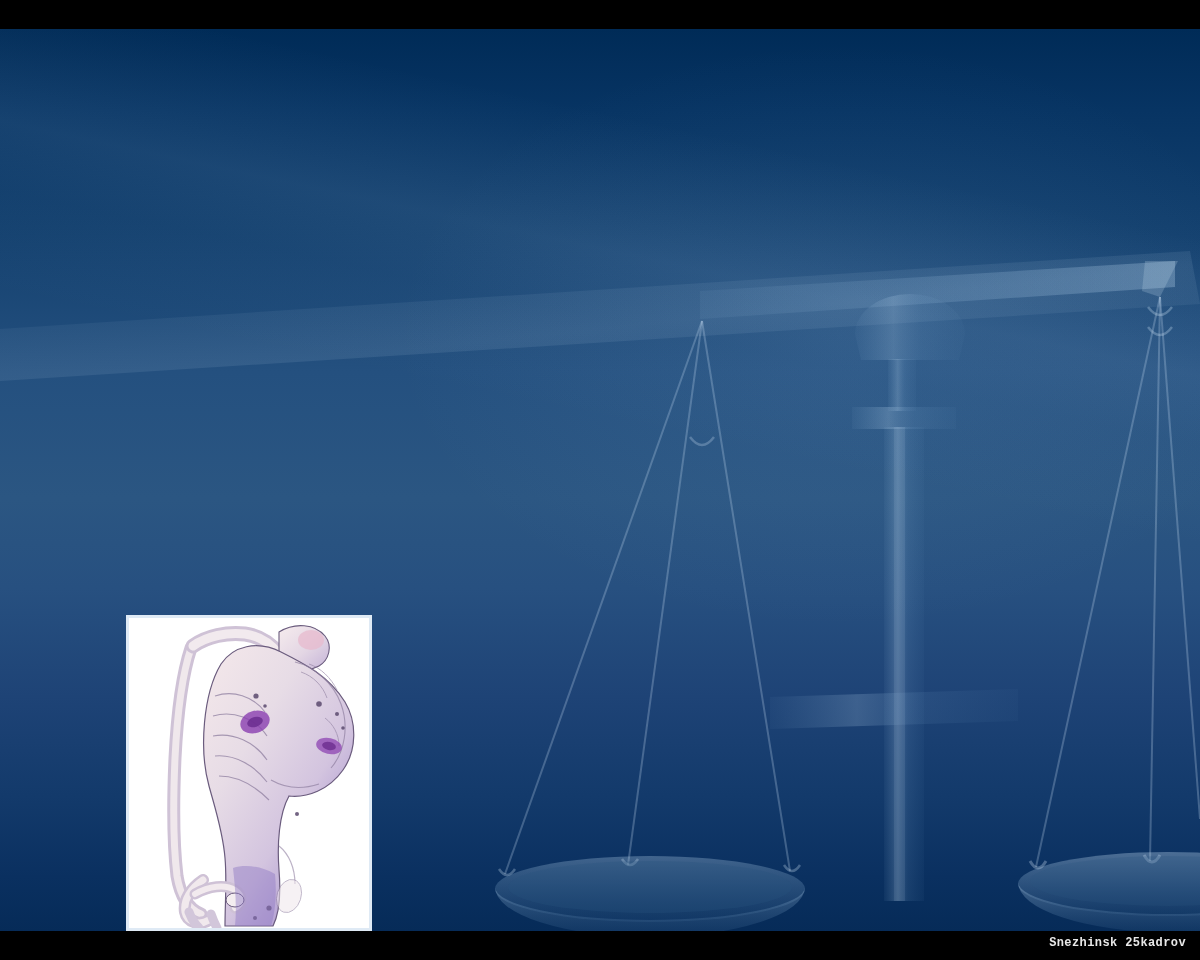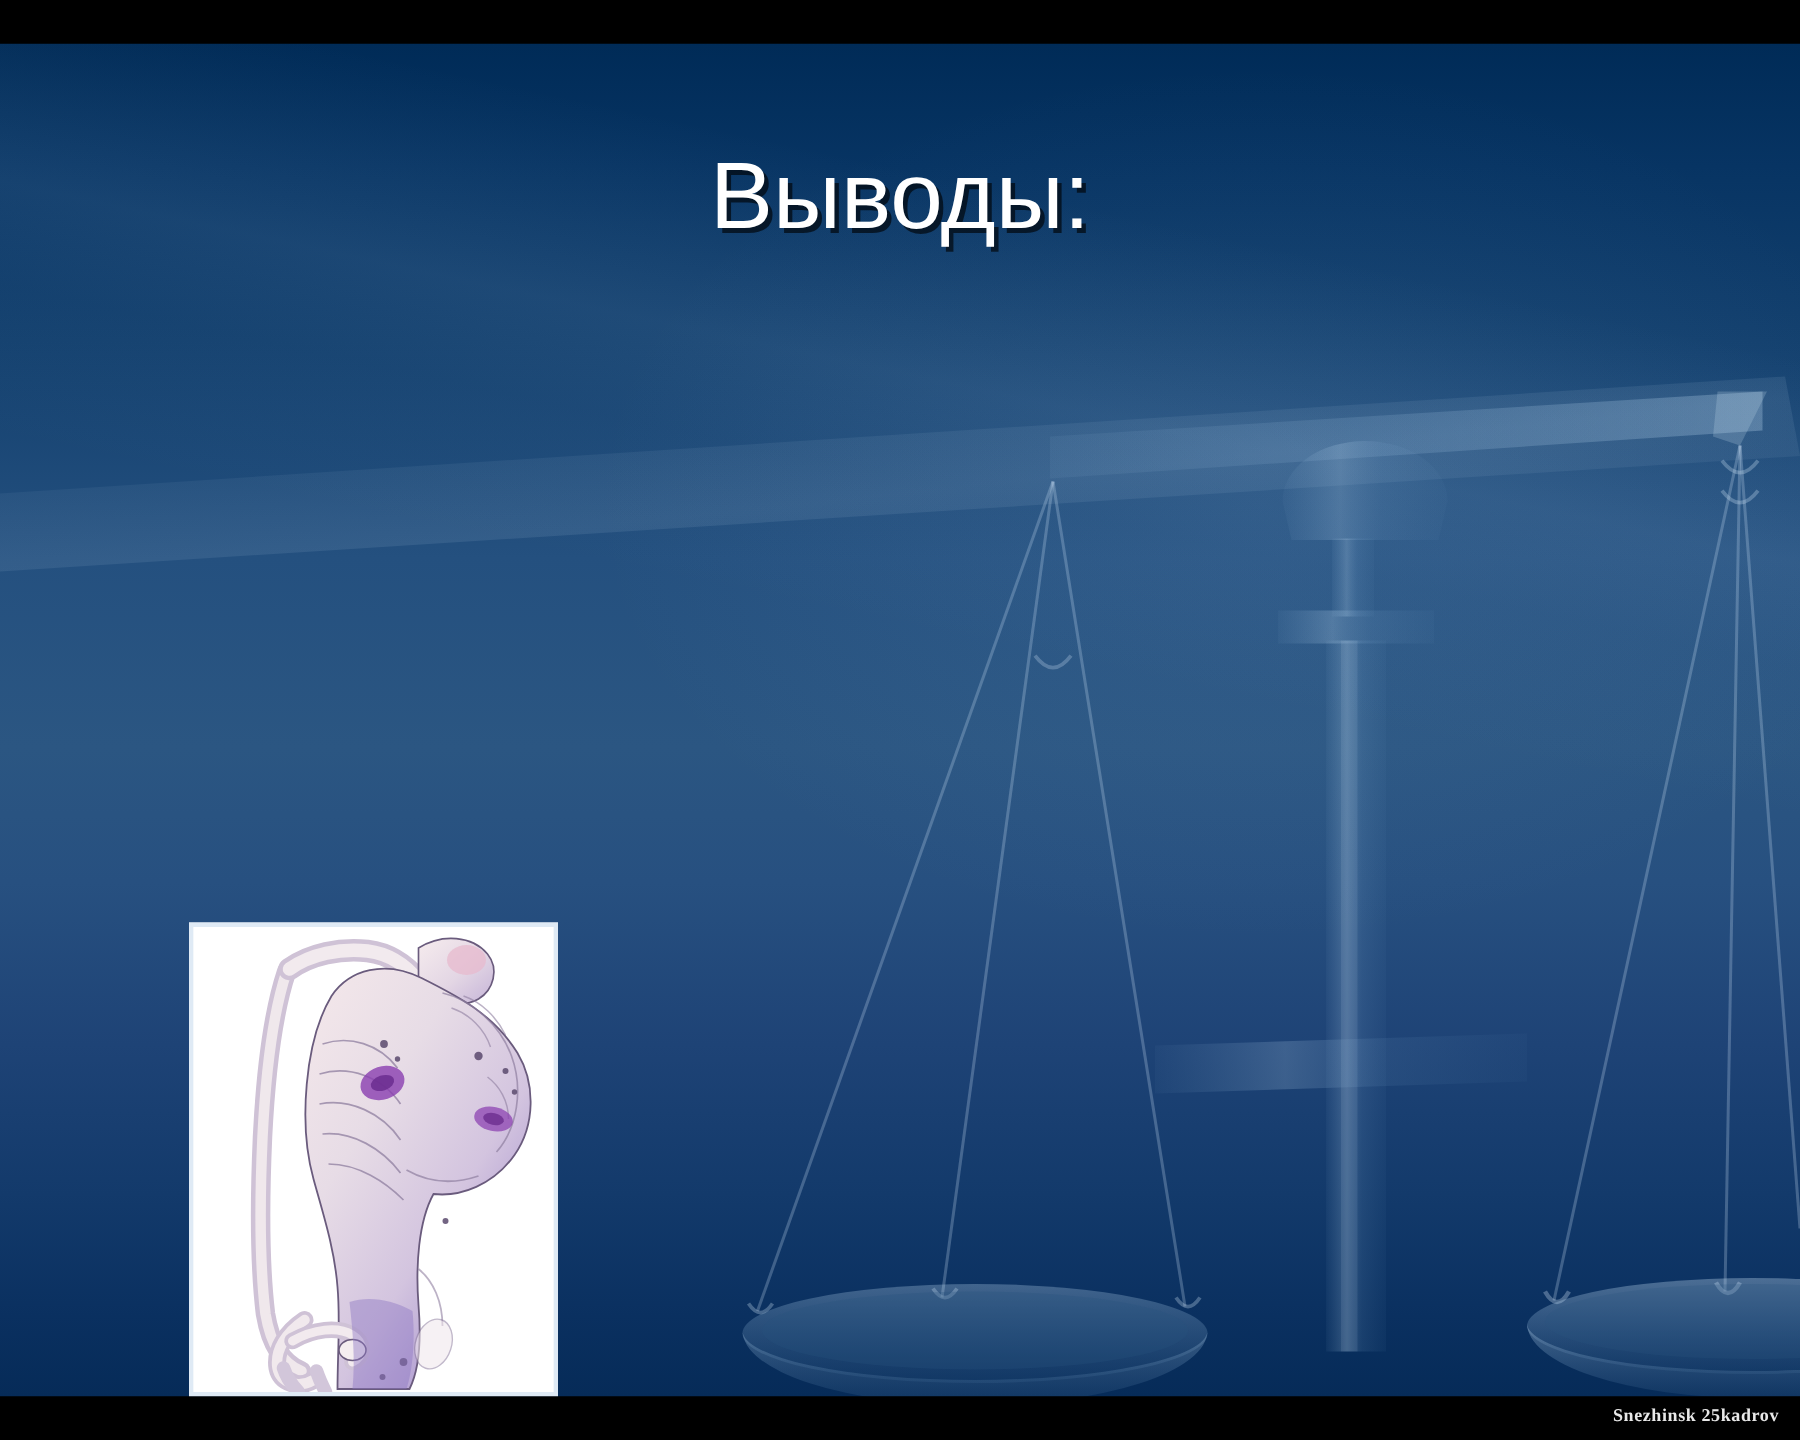--- a/index.html
+++ b/index.html
@@ -34,21 +34,21 @@
     width: 1200px; height: 29px;
     background: #000000;
     z-index: 40;
   }
   .watermark {
     position: absolute;
     right: 14px;
     top: 936px;
     z-index: 41;
     color: #e8e8e8;
-    font-family: Liberation Serif, serif;
+    font-family: Liberation Mono, monospace;
     font-size: 12px;
     font-weight: bold;
     letter-spacing: 0.4px;
     white-space: nowrap;
   }
 
   
   .canvas {
     position: absolute;
     left: 0; top: 29px;
@@ -248,21 +248,20 @@
         <path d="M1148,278 q12,16 24,0"></path>
         <path d="M1148,298 q12,16 24,0"></path>
       </g>
       <g fill="none" stroke="#cfe4f6" stroke-opacity="0.28" stroke-width="2.5">
         <path d="M690,408 q12,16 24,0"></path>
       </g>
     </svg>
 
     <div class="light-wash"></div>
 
-    <h1 class="title">Выводы:</h1>
 
     <ul class="body-list">
     </ul>
 
     <div class="figure">
       <div class="inner">
         <svg viewBox="0 0 240 310" width="100%" height="100%" preserveAspectRatio="xMidYMid slice" aria-hidden="true">
           <defs>
             <linearGradient id="bodyG" x1="0.1" y1="0" x2="0.95" y2="1">
               <stop offset="0%" stop-color="#f3e7ea"></stop>

